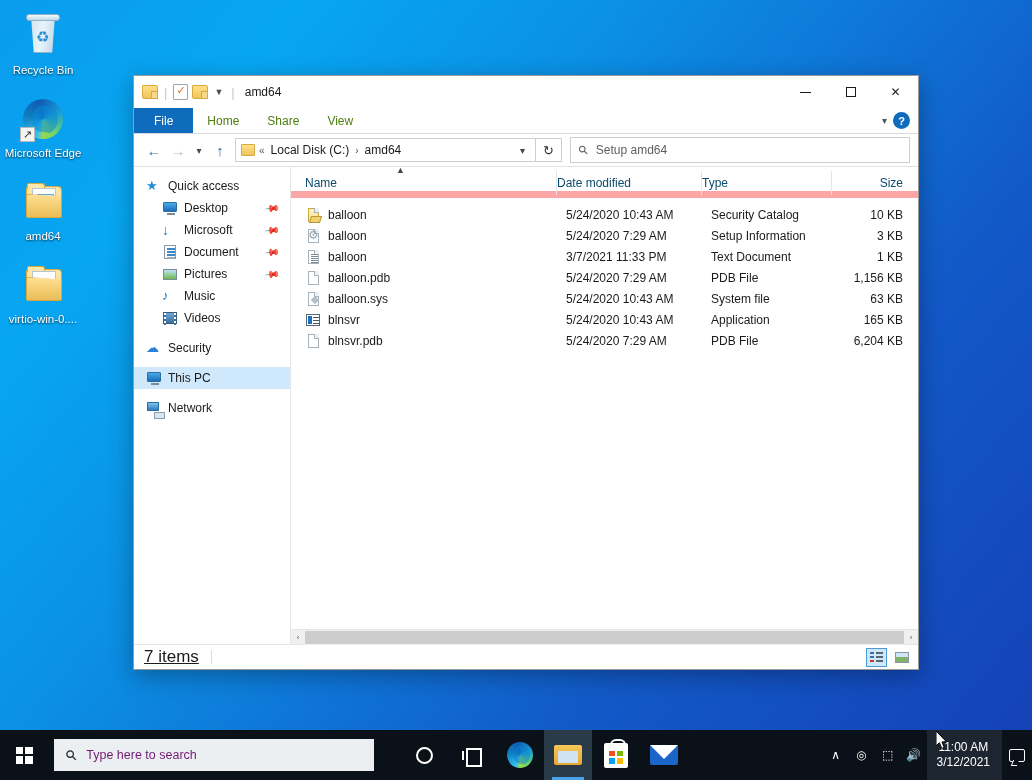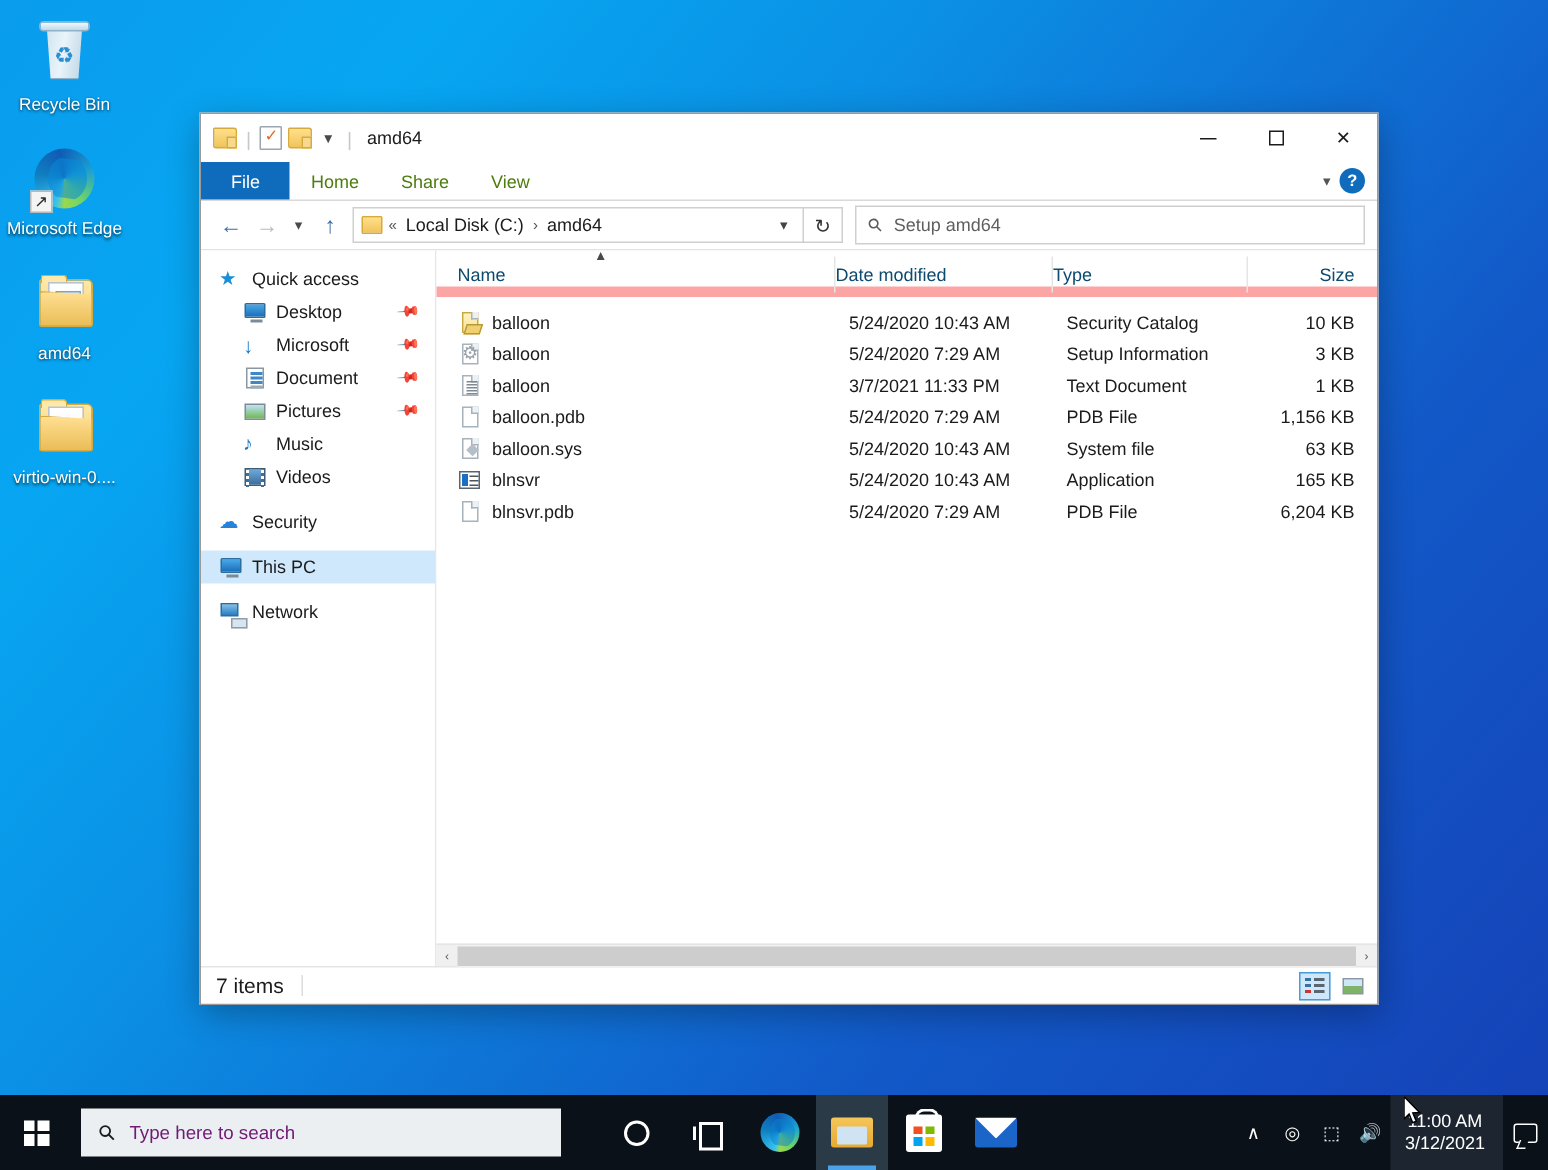--- a/index.html
+++ b/index.html
@@ -312,21 +312,21 @@
     width: 14px; height: 15px; display: flex; align-items: center; justify-content: center;
     font-size: 8px; color: #555; background: #f0f0f0;
   }
   .hs-track { flex: 1; height: 15px; background: #f0f0f0; position: relative; }
   .hs-thumb { position: absolute; left: 0; top: 1px; height: 13px; width: 100%; background: #cdcdcd; }
 
   .statusbar {
     height: 25px; border-top: 1px solid #e5e5e5; background: #fff;
     display: flex; align-items: center; padding: 0 6px 0 10px; flex-shrink: 0;
   }
-  .status-text { font-size: 14px; color: #1b1b1b; }
+  .status-text { font-size: 17px; color: #1b1b1b; text-decoration: underline; }
   .status-sep { width: 1px; height: 14px; background: #dcdcdc; margin-left: 12px; }
   .view-btns { margin-left: auto; display: flex; gap: 4px; }
   .vbtn {
     width: 21px; height: 19px; display: flex; align-items: center; justify-content: center;
     position: relative;
   }
   .vbtn.active { background: #cde8fb; border: 1px solid #4a9ad4; }
   .v-details { width: 13px; height: 11px; position: relative; }
   .v-details::before {
     content:""; position:absolute; left:0; top:0; width:4px; height:2px; background:#3a6ea5;

